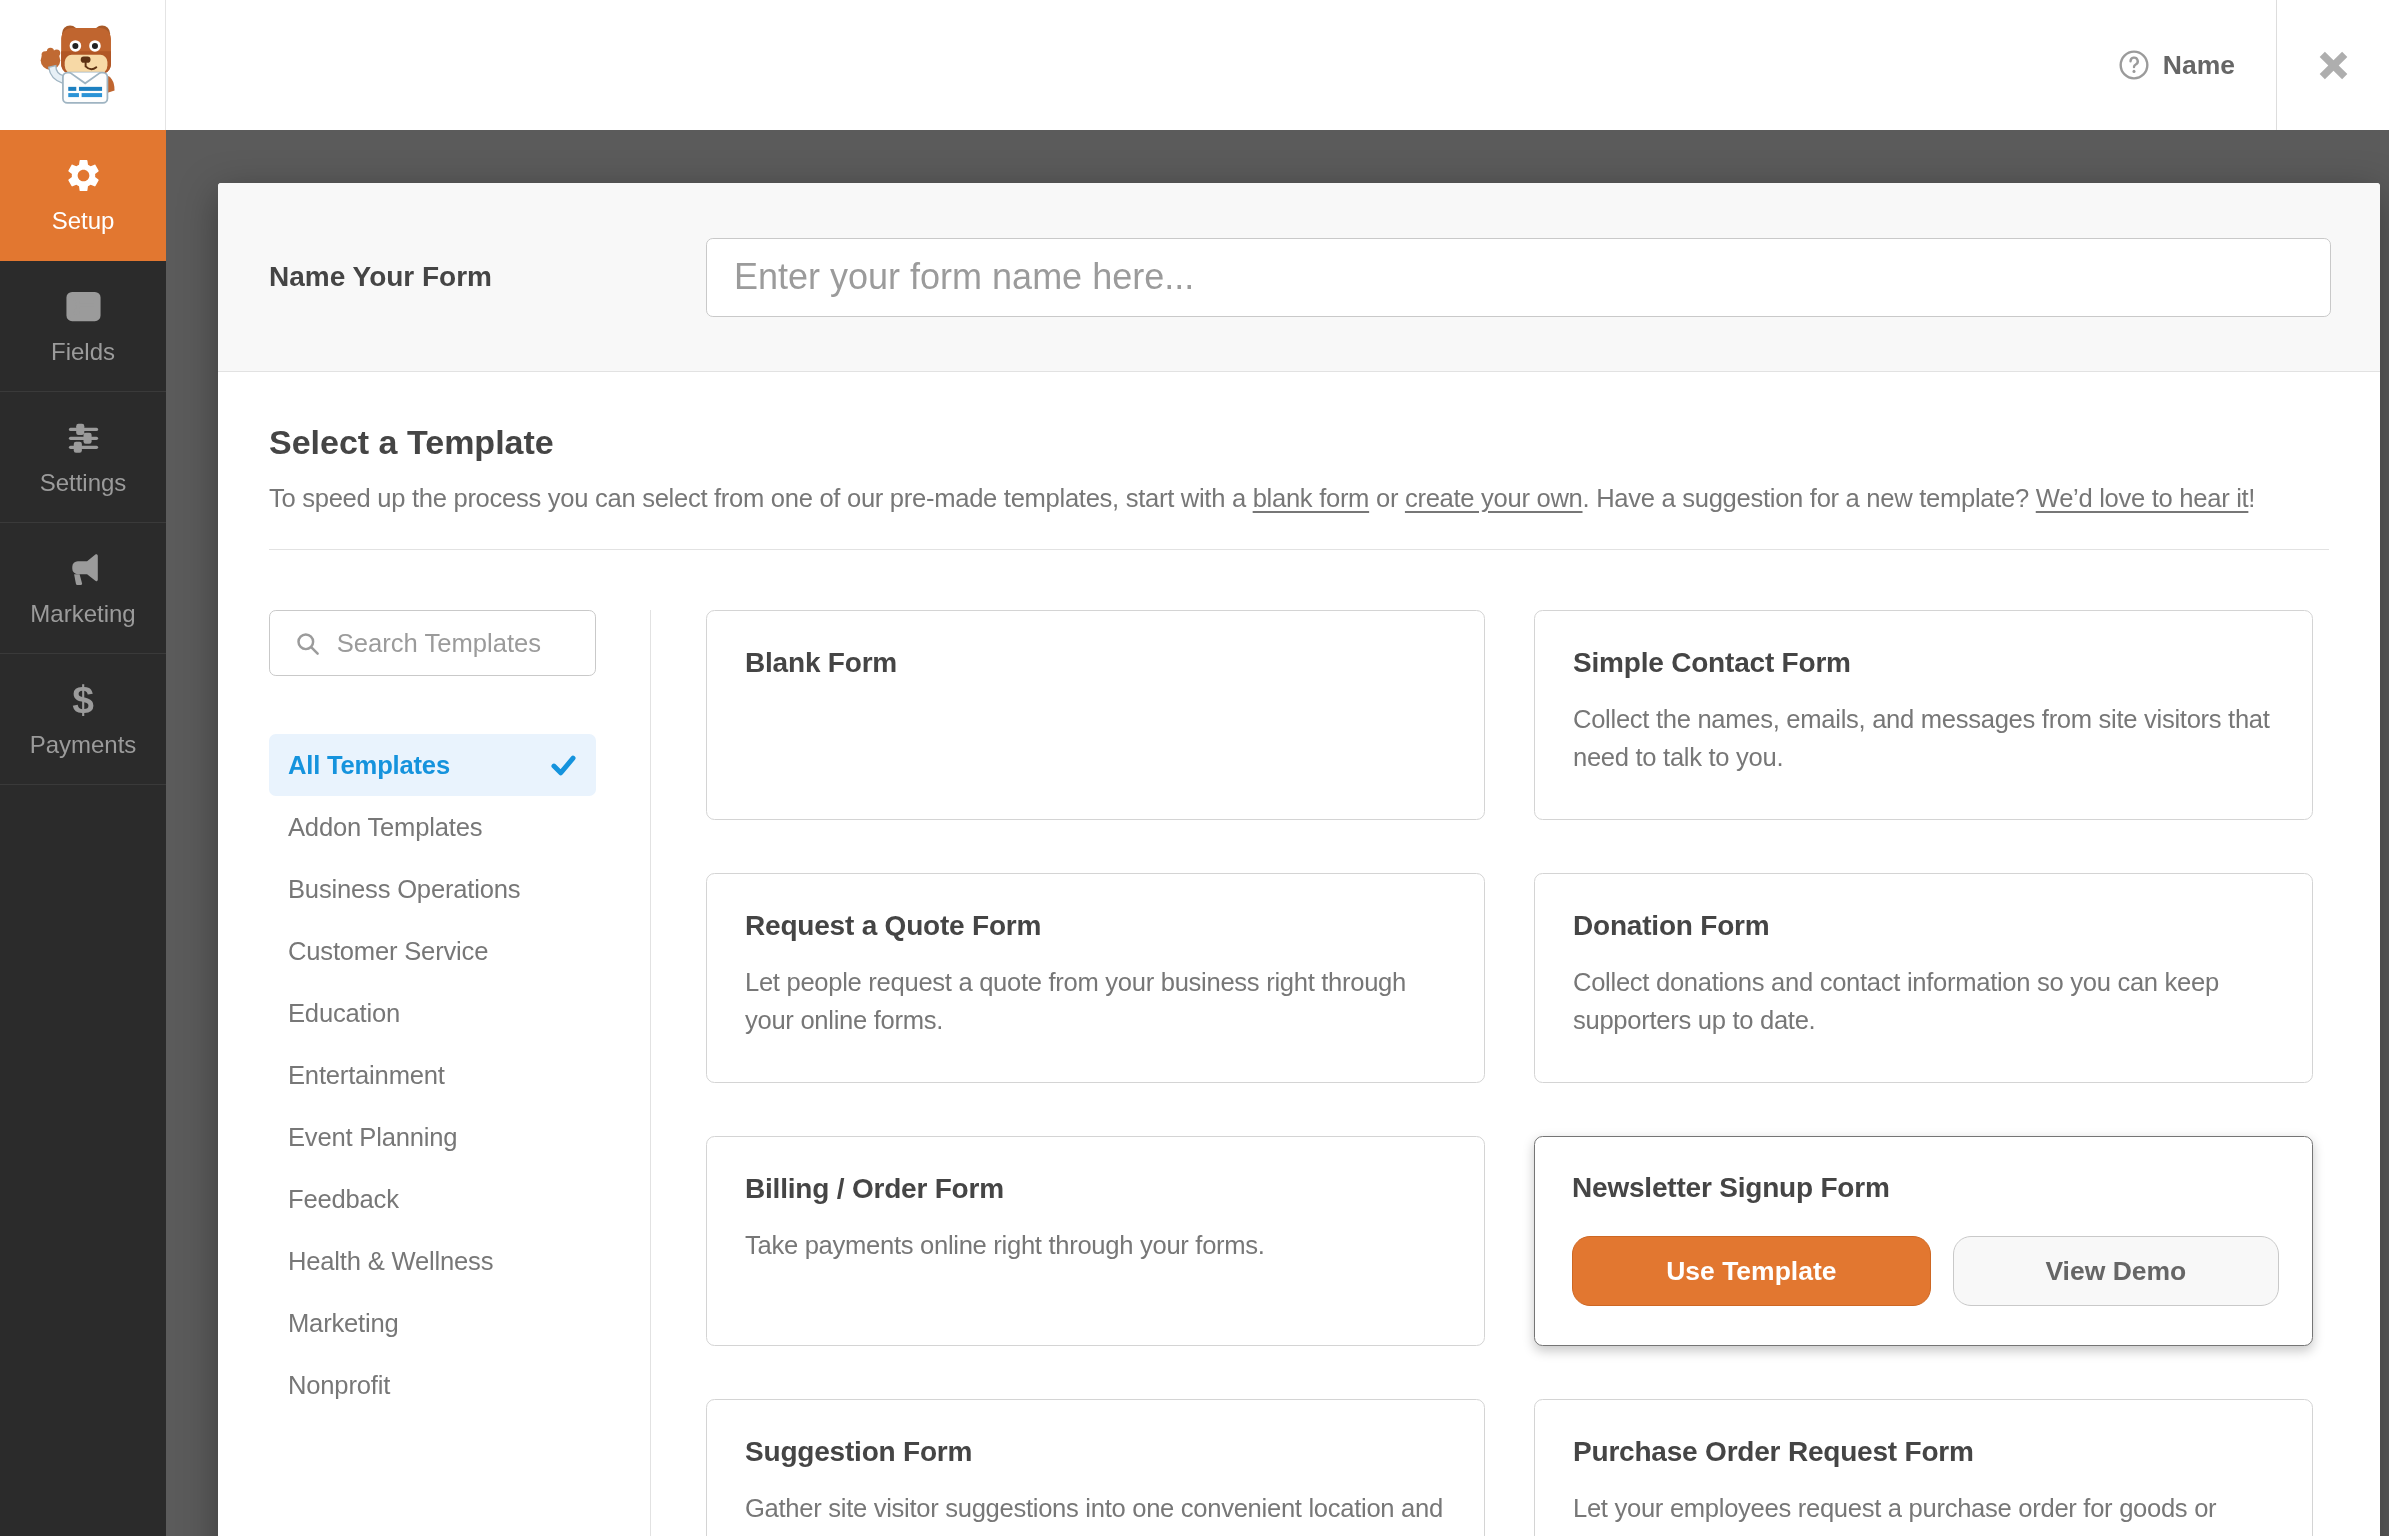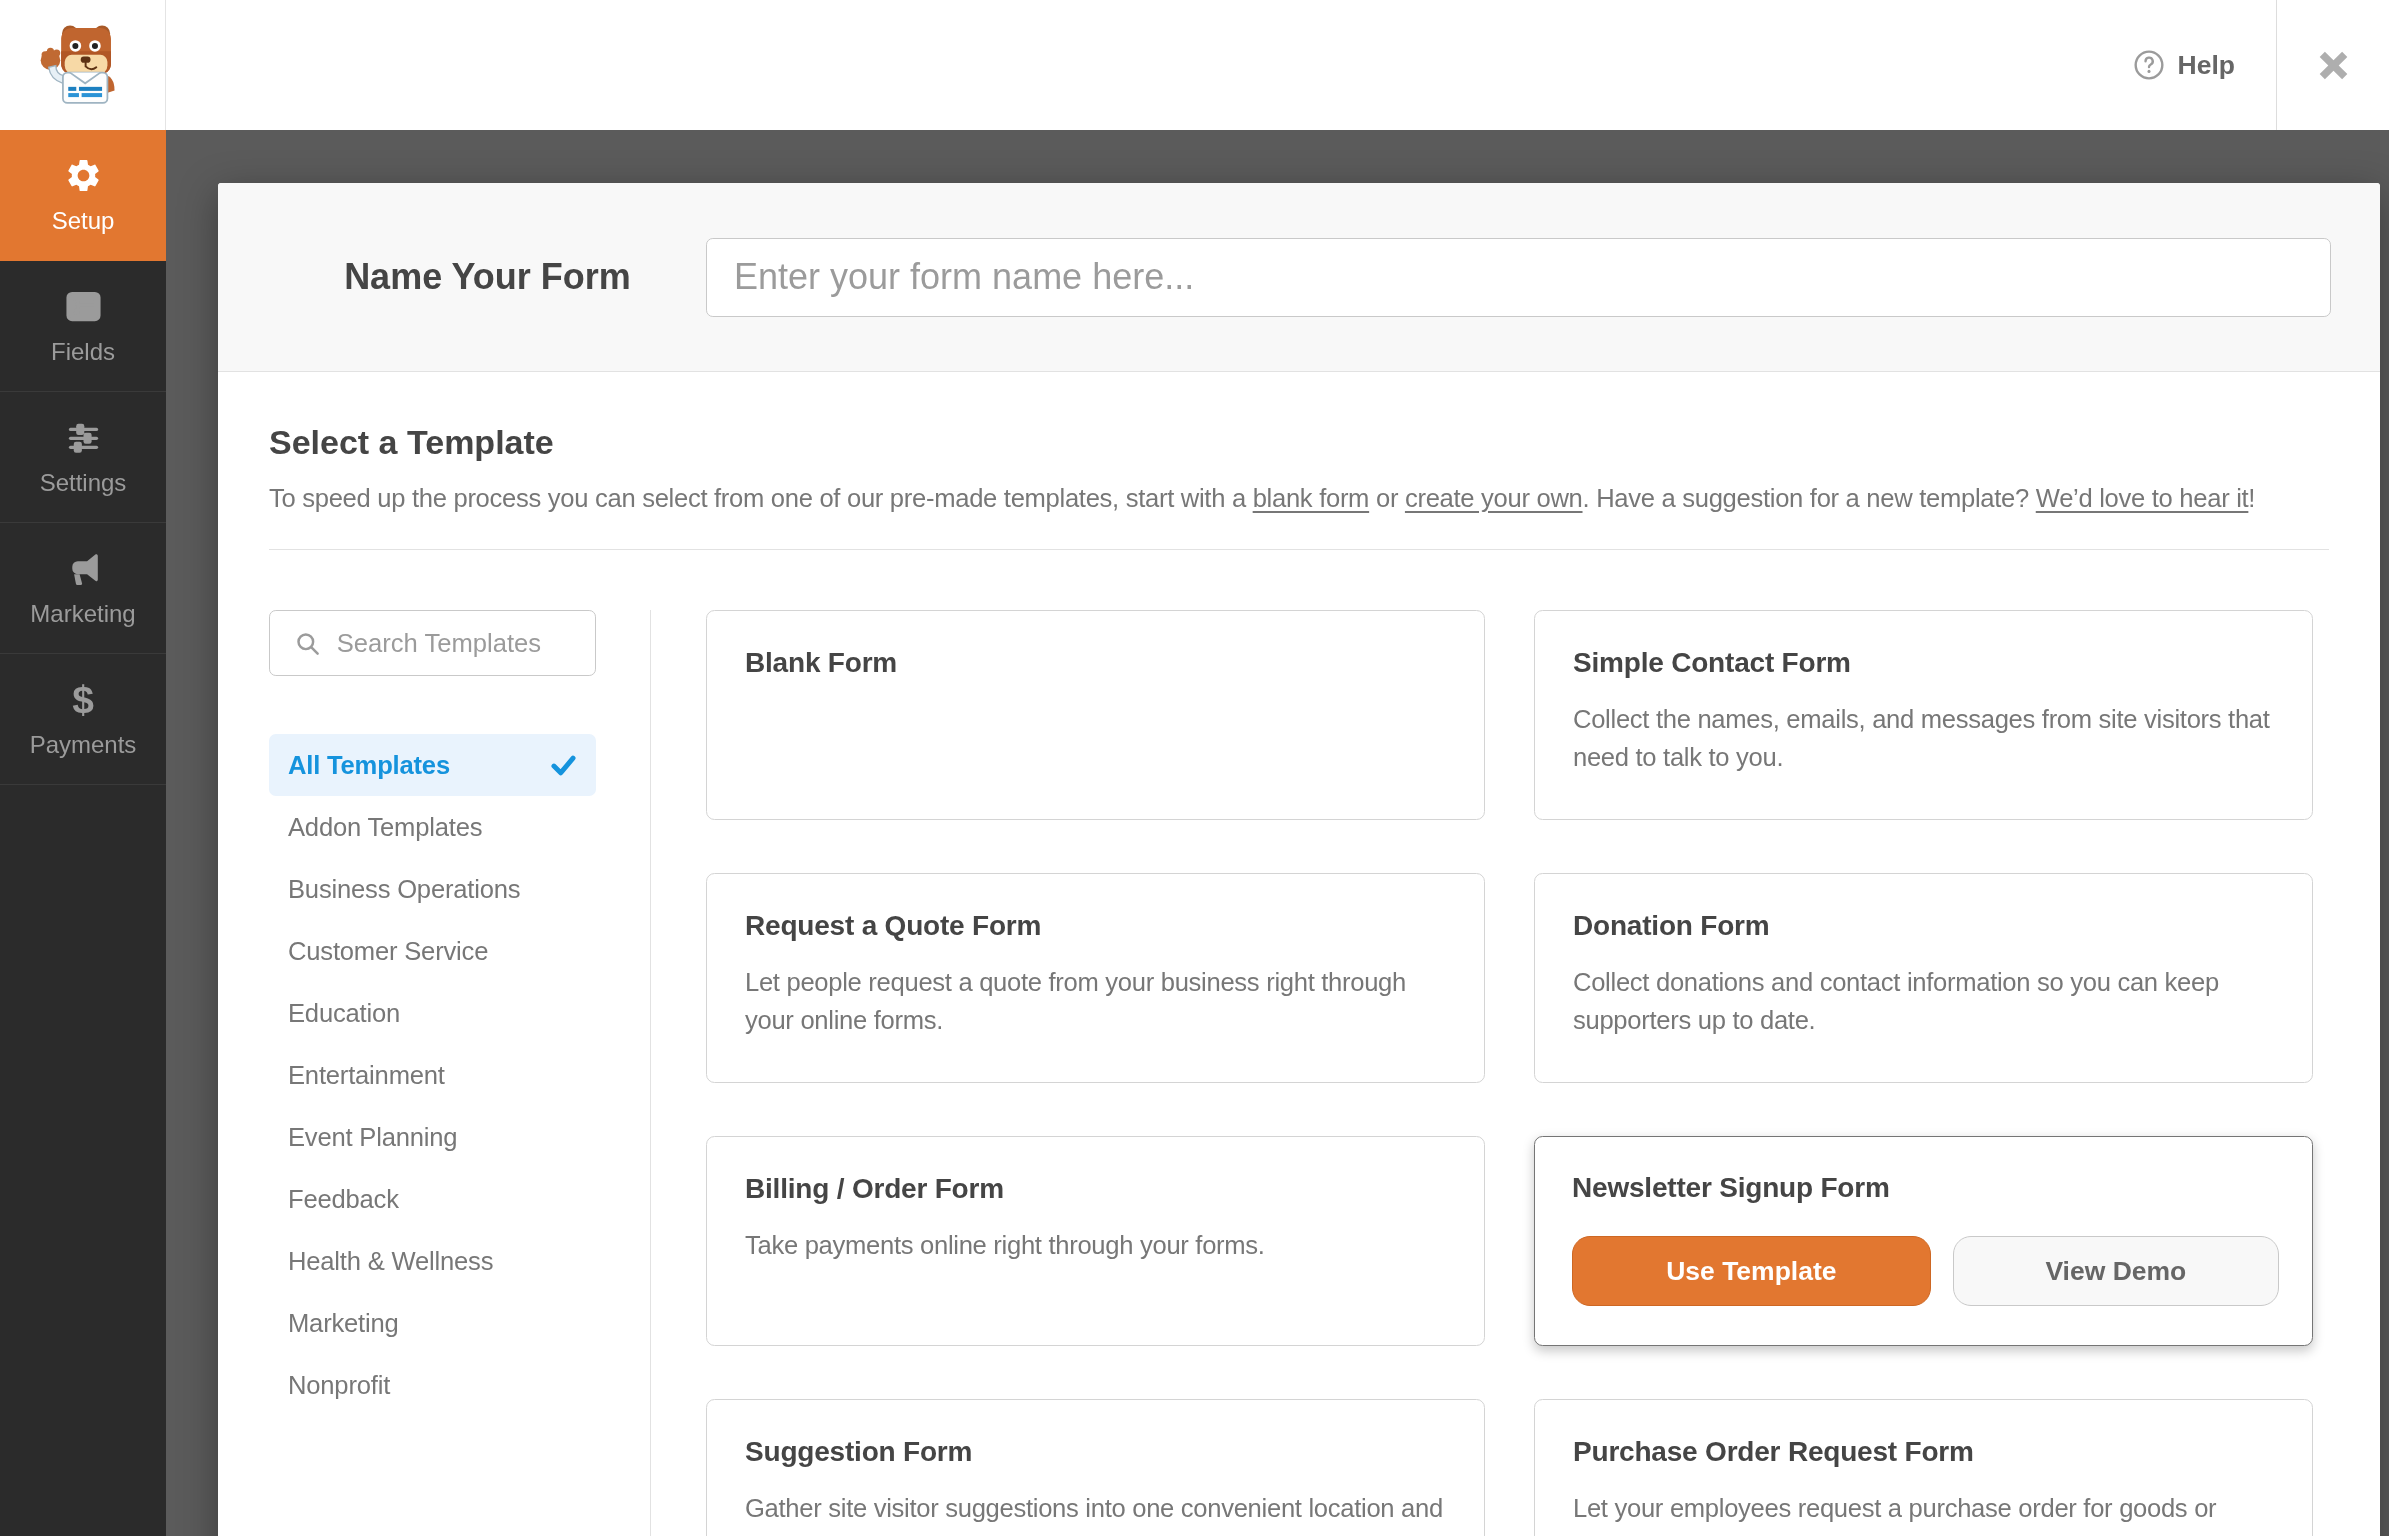--- a/index.html
+++ b/index.html
@@ -32,21 +32,21 @@
   .side-item .side-label{ font-size:24px; }
   .side-item.active{ background:var(--orange); color:#fff; border-bottom-color:var(--orange); }
   .side-icon{ display:flex; align-items:center; justify-content:center; height:41px; }
   .side-icon svg{ width:39px; height:39px; fill:currentColor; }
   .dollar-glyph{ font-size:39px; font-weight:bold; line-height:1; }
 
   
   .panel{ position:absolute; left:218px; top:183px; width:2162px; height:1536px; background:#fff; border-radius:3.4px; box-shadow:0 10.2px 39px rgba(0,0,0,0.35); overflow:hidden; }
 
   .name-header{ height:189px; background:#f8f8f8; border-bottom:0.9px solid #e2e2e2; display:flex; align-items:center; padding:0 49px 0 51px; }
-  .name-label{ width:437px; font-size:36px; font-weight:bold; color:var(--text-dark);text-align:center; }
+  .name-label{ width:437px; font-size:28px; font-weight:bold; color:var(--text-dark); }
   .name-input{ flex:1; height:79px; border:0.9px solid #c9c9c9; border-radius:6.8px; background:#fff; font-family:"Liberation Sans",sans-serif; font-size:36px; color:#444; padding:0 27px; outline:none; }
   .name-input::placeholder{ color:#9b9b9b; }
 
   .select-header{ padding:51px 51px 0; }
   .select-title{ margin:0 0 22px; font-size:34px; font-weight:bold; color:var(--text-dark); }
   .select-desc{ margin:4px 0 36px; font-size:25.6px; color:var(--text-gray); letter-spacing:-0.3px; }
   .txt-link{ text-decoration:underline; text-underline-offset:4.3px; cursor:pointer; }
 
   .template-area{ margin:0 51px; border-top:0.9px solid #e2e2e2; display:flex; align-items:stretch; padding-top:60px; }
   .left-col{ width:382px; padding-right:54px; border-right:0.9px solid #e2e2e2; flex-shrink:0; }
@@ -115,21 +115,21 @@
       <rect x="49" y="81" width="23" height="4.5" fill="#2b93d6"></rect>
     </svg>
   </div>
   <div class="topbar-mid">
     <div class="help-btn">
       <svg width="32" height="32" viewBox="0 0 24 24" fill="none">
         <circle cx="12" cy="12" r="10" stroke="#9b9b9b" stroke-width="1.8"></circle>
         <path d="M9.4 9.2 a2.7 2.7 0 1 1 3.9 2.4 c-.9.45-1.3 1-1.3 1.9" stroke="#9b9b9b" stroke-width="1.8" fill="none" stroke-linecap="round"></path>
         <circle cx="12" cy="16.8" r="1.15" fill="#9b9b9b"></circle>
       </svg>
-      <span class="help-label">Help</span>
+      <span class="help-label">Name</span>
     </div>
   </div>
   <div class="close-box">
     <svg width="39" height="39" viewBox="0 0 24 24">
       <path d="M3.5 6.7 L6.7 3.5 L12 8.8 L17.3 3.5 L20.5 6.7 L15.2 12 L20.5 17.3 L17.3 20.5 L12 15.2 L6.7 20.5 L3.5 17.3 L8.8 12 Z" fill="#aeaeae"></path>
     </svg>
   </div>
 </div>
 
 <div class="sidebar">

